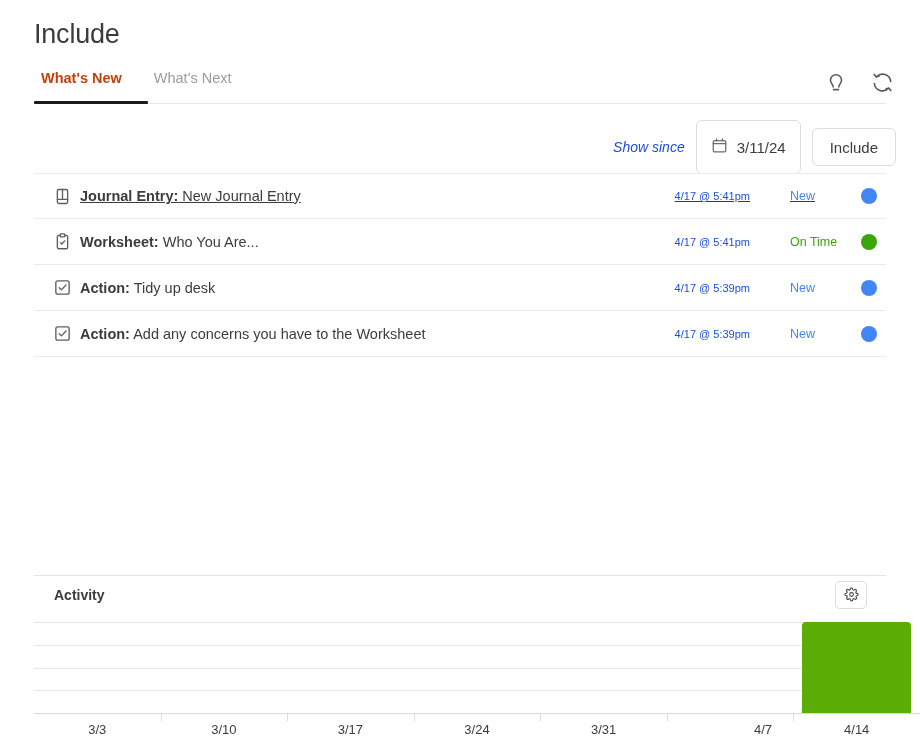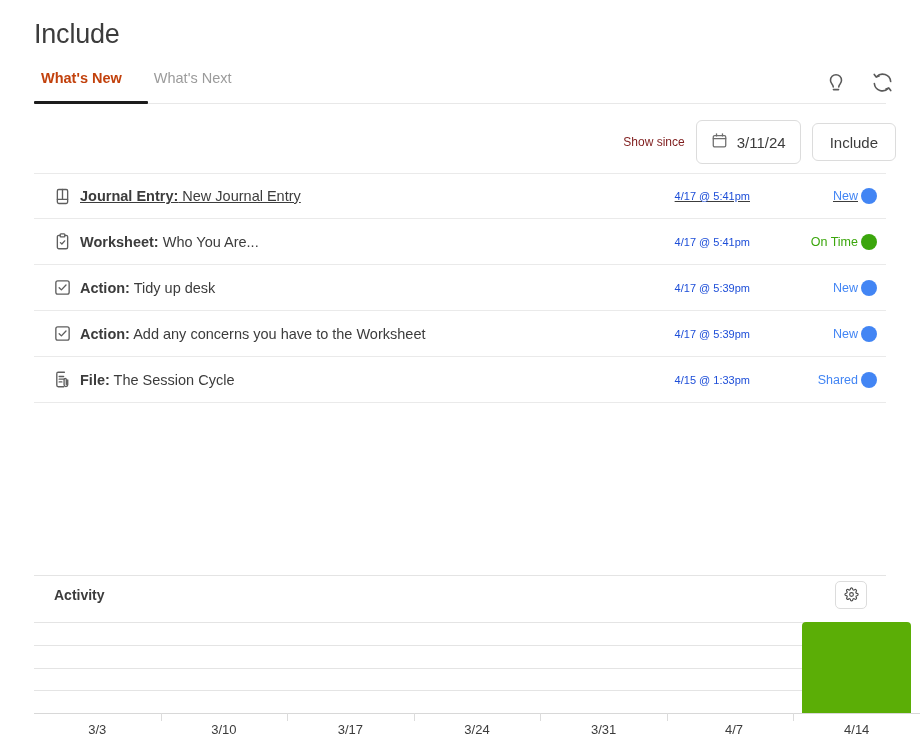--- a/index.html
+++ b/index.html
@@ -50,25 +50,25 @@
     width: 28px; height: 28px; display: flex;
     align-items: center; justify-content: center; cursor: pointer;
     color: #5a5a5a;
   }
 
   
   .filterbar {
     position: absolute; right: 24px; top: 120px;
     display: flex; align-items: center; gap: 11px;
   }
-  .filter-label { font-size: 12px; color: #7f1d1d; }
+  .filter-label { font-size: 14px; color: #1d4ed8; font-style: italic; }
   .date-field {
     display: flex; align-items: center; gap: 9px;
     border: 1px solid #dcdcdc; border-radius: 6px;
-    height: 44px; padding: 0 14px; background: #fff;
+    height: 54px; padding: 0 14px; background: #fff;
     cursor: pointer;
   }
   .date-value { font-size: 15px; color: #3c3c3c; }
   .include-btn {
     border: 1px solid #dcdcdc; border-radius: 6px;
     height: 38px; padding: 0 17px; background: #fff;
     font-size: 15px; color: #3c3c3c; cursor: pointer;
     font-family: "Liberation Sans", sans-serif;
   }
 
@@ -92,21 +92,21 @@
     flex: 1 1 auto; font-size: 14.5px; color: #3c3c3c;
     white-space: nowrap; overflow: hidden;
   }
   .row-text .kind { font-weight: 700; }
   .row-time {
     flex: 0 0 auto; font-size: 11px; color: #1d4ed8;
     text-align: right; padding-right: 40px; white-space: nowrap;
   }
   .row-status {
     flex: 0 0 96px; display: flex; align-items: center;
-    justify-content: flex-end; gap: 3px; padding-right: 9px;
+    justify-content: space-between; gap: 3px; padding-right: 9px;
   }
   .status-label { font-size: 12.5px; white-space: nowrap; }
   .status-dot { width: 16px; height: 16px; border-radius: 50%; flex: 0 0 16px; }
 
   
   .activity-top-rule {
     position: absolute; left: 34px; top: 575px;
     width: 852px; height: 1px; background: #e4e4e4;
   }
   .activity-header {
@@ -259,37 +259,20 @@
             <polyline points="7.8,12.2 10.6,15 16.4,8.9"></polyline>
           </svg>
         </div>
         <div class="row-text"><span class="kind">Action:</span><span> Add any concerns you have to the Worksheet</span></div>
         <div class="row-time">4/17 @ 5:39pm</div>
         <div class="row-status">
           <span class="status-label" style="color: rgb(66, 133, 244);">New</span>
           <span class="status-dot" style="background: rgb(66, 133, 244);"></span>
         </div>
       </div>
-      <div class="feed-row">
-        <div class="row-icon">
-          <svg width="19" height="19" viewBox="0 0 24 24" fill="none" stroke="currentColor" stroke-width="1.7" stroke-linecap="round" stroke-linejoin="round">
-            <path d="M14.4 2.8H6.6a1.8 1.8 0 0 0-1.8 1.8v14.8a1.8 1.8 0 0 0 1.8 1.8h7"></path>
-            <line x1="7.8" y1="8.2" x2="13.4" y2="8.2"></line>
-            <line x1="7.8" y1="11.6" x2="13.4" y2="11.6"></line>
-            <line x1="7.8" y1="15" x2="11.2" y2="15"></line>
-            <path d="M18.6 12.6v6.1a2.3 2.3 0 0 1-4.6 0v-6.8a1.4 1.4 0 0 1 2.8 0v6.4"></path>
-          </svg>
-        </div>
-        <div class="row-text"><span class="kind">File:</span><span> The Session Cycle</span></div>
-        <div class="row-time">4/15 @ 1:33pm</div>
-        <div class="row-status">
-          <span class="status-label" style="color: rgb(66, 133, 244);">Shared</span>
-          <span class="status-dot" style="background: rgb(66, 133, 244);"></span>
-        </div>
-      </div>
     </div>
 
   <div class="activity-top-rule"></div>
   <div class="activity-header">
     <span class="activity-title">Activity</span>
     <button class="gear-btn">
       <svg width="15" height="15" viewBox="0 0 24 24" fill="none" stroke="currentColor" stroke-width="1.8" stroke-linecap="round" stroke-linejoin="round">
         <circle cx="12" cy="12" r="3"></circle>
         <path d="M19.2 14.6a1.6 1.6 0 0 0 .32 1.76l.06.06a1.9 1.9 0 1 1-2.7 2.7l-.05-.06a1.6 1.6 0 0 0-1.77-.32 1.6 1.6 0 0 0-.97 1.47v.17a1.9 1.9 0 1 1-3.8 0v-.09a1.6 1.6 0 0 0-1.05-1.46 1.6 1.6 0 0 0-1.76.32l-.06.06a1.9 1.9 0 1 1-2.7-2.7l.06-.06a1.6 1.6 0 0 0 .32-1.76 1.6 1.6 0 0 0-1.47-.97H3.4a1.9 1.9 0 1 1 0-3.8h.09a1.6 1.6 0 0 0 1.46-1.05 1.6 1.6 0 0 0-.32-1.76l-.06-.06a1.9 1.9 0 1 1 2.7-2.7l.06.06a1.6 1.6 0 0 0 1.76.32h.08a1.6 1.6 0 0 0 .97-1.47V3.4a1.9 1.9 0 1 1 3.8 0v.09a1.6 1.6 0 0 0 .97 1.47 1.6 1.6 0 0 0 1.77-.32l.05-.06a1.9 1.9 0 1 1 2.7 2.7l-.06.06a1.6 1.6 0 0 0-.32 1.76v.08a1.6 1.6 0 0 0 1.47.97h.17a1.9 1.9 0 1 1 0 3.8h-.09a1.6 1.6 0 0 0-1.47.97z"></path>
       </svg>
@@ -309,19 +292,19 @@
         <div class="xtick-label" style="left: 63.2857px;">3/3</div>
         <div class="xtick-mark" style="left: 126.571px;"></div>
         <div class="xtick-label" style="left: 189.857px;">3/10</div>
         <div class="xtick-mark" style="left: 253.143px;"></div>
         <div class="xtick-label" style="left: 316.429px;">3/17</div>
         <div class="xtick-mark" style="left: 379.714px;"></div>
         <div class="xtick-label" style="left: 443px;">3/24</div>
         <div class="xtick-mark" style="left: 506.286px;"></div>
         <div class="xtick-label" style="left: 569.571px;">3/31</div>
         <div class="xtick-mark" style="left: 632.857px;"></div>
-        <div class="xtick-label" style="left: 700px; text-align: center;">4/7</div>
+        <div class="xtick-label" style="left: 729px; text-align: center;">4/7</div>
         <div class="xtick-mark" style="left: 759.429px;"></div>
         <div class="xtick-label" style="left: 822.714px;">4/14</div>
       </div>
   </div>
 
 </div>
 
 </body></html>

